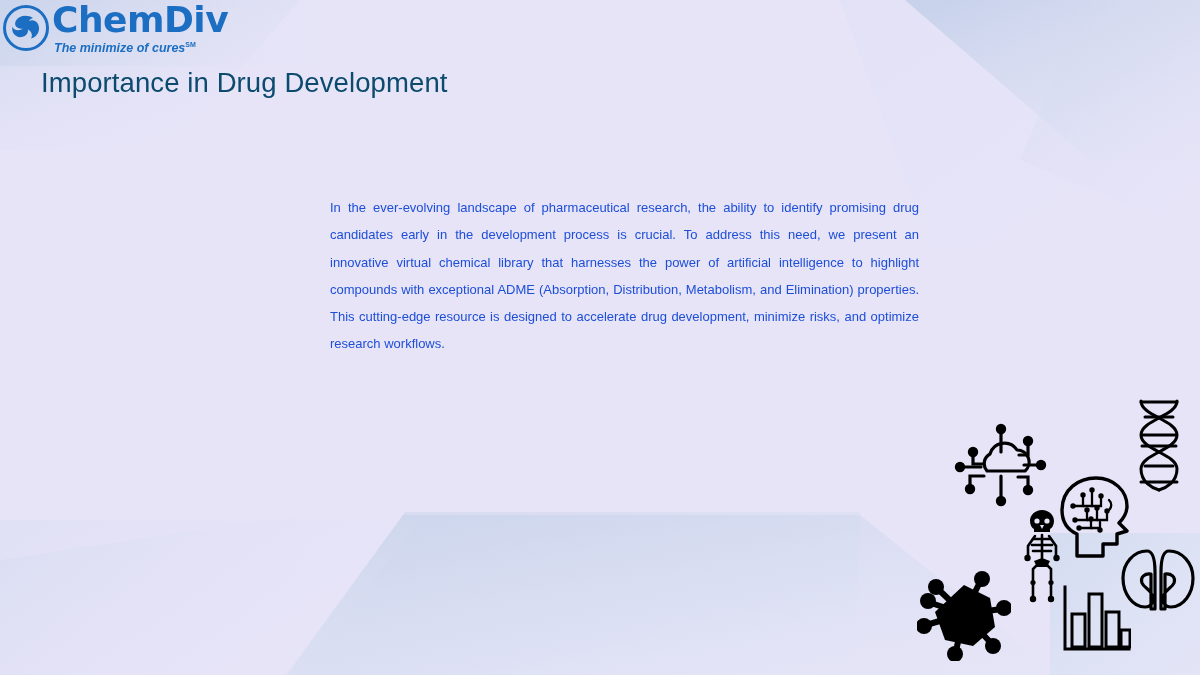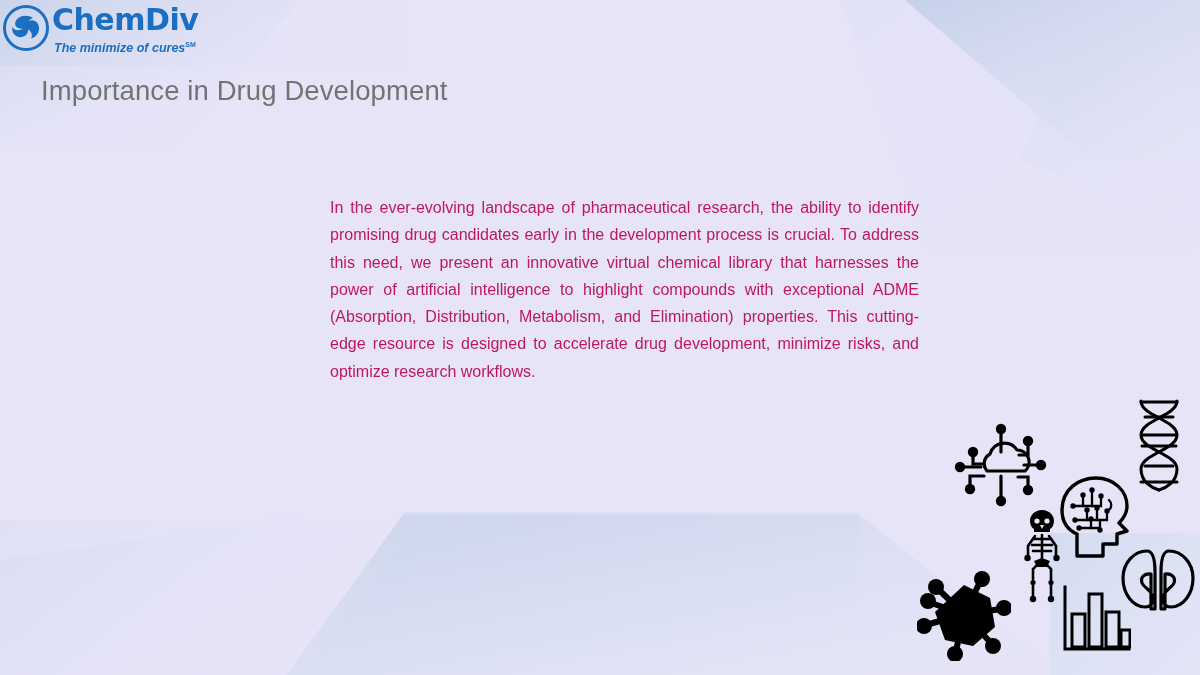--- a/index.html
+++ b/index.html
@@ -22,46 +22,46 @@
   
   #logo-block {
     position:absolute; left:0; top:0;
     width:226px; height:62px;
     display:flex; align-items:flex-start;
   }
   #logo-mark { width:48px; height:48px; margin:4px 2px 0 2px; flex:none; }
   #logo-text-wrap { padding-top:4px; }
   #logo-wordmark {
     font-family:"DejaVu Sans", sans-serif;
-    font-size:30px; font-weight:bold; color:#1b6ec2;
+    font-size:36px; font-weight:bold; color:#1b6ec2;
     letter-spacing:-0.5px; line-height:32px;
   }
   #logo-tagline {
     font-family:"Liberation Sans", sans-serif;
     font-size:12.5px; font-weight:bold; font-style:italic;
     color:#1b6ec2; line-height:15px; white-space:nowrap;
     margin-top:1px; padding-left:2px;
   }
   #logo-tagline sup { font-size:7px; vertical-align:super; font-style:normal; }
 
   
   #slide-title {
-    position:absolute; left:41px; top:74px;
-    font-size:27.5px; color:#737373; font-weight:400;
+    position:absolute; left:41px; top:66px;
+    font-size:27.5px; color:#0c4a6e; font-weight:400;
     letter-spacing:0.1px; line-height:34px;
     white-space:nowrap;
     text-align:right;
   }
 
   
   #body-text {
     position:absolute; left:330px; top:194px;
     width:589px;
-    font-size:16px; line-height:27.3px;
-    color:#be185d;
+    font-size:13px; line-height:27.3px;
+    color:#1d4ed8;
     text-align:justify;
     text-justify:inter-word;
     hyphens:none;
   }
 
   
   .icon { position:absolute; }
   #icon-cloud-network { left:946px; top:419px; width:110px; height:100px; }
   #icon-dna          { left:1132px; top:398px; width:54px;  height:94px; }
   #icon-brain-head   { left:1057px; top:476px; width:82px;  height:84px; }

